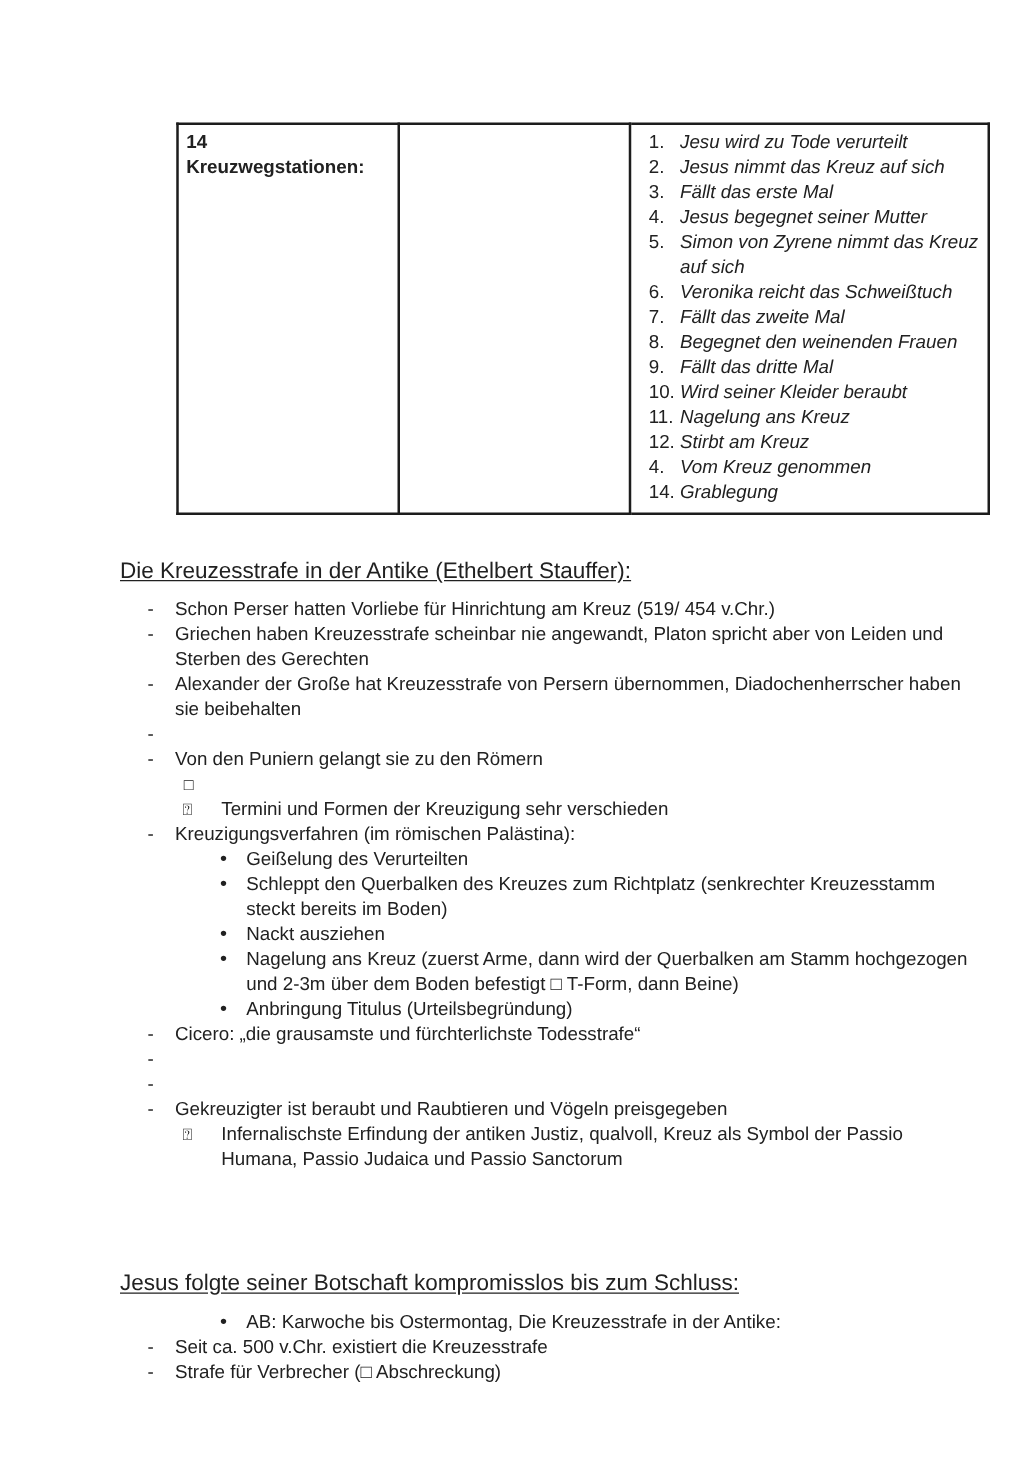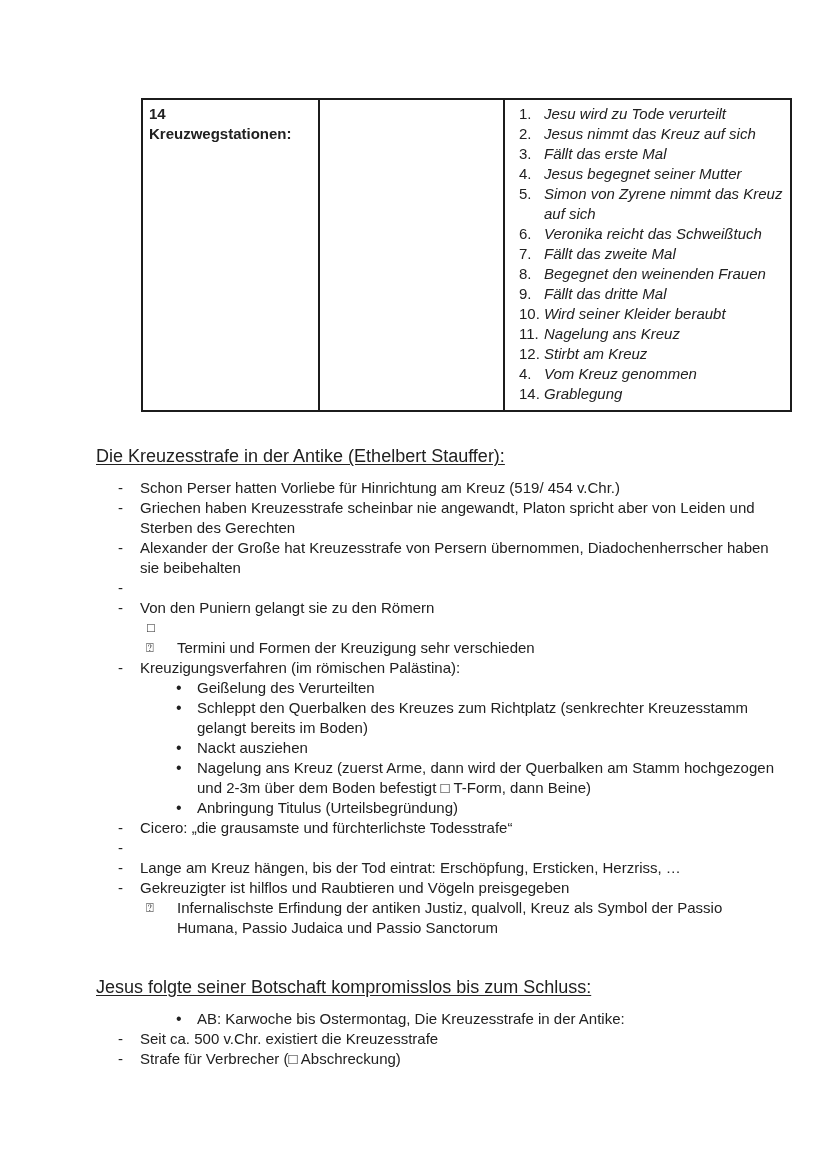--- a/index.html
+++ b/index.html
@@ -39,21 +39,21 @@
   td.col-title { width: 163px; padding: 4px 6px 6px 6px; }
   td.col-empty { width: 183px; }
   td.col-stations { padding: 4px 4px 6px 14px; }
   .table-title { font-weight: bold; }
   .station-row { display: flex; }
   .station-number { flex: none; width: 25px; }
   .station-text { white-space: pre-line; font-style: italic; }
   
   .section { position: absolute; left: 0; width: 828px; }
   .section-1 { top: 446px; }
-  .section-2 { top: 977px; }
+  .section-2 { top: 1016px; }
   .heading {
     margin: 0 0 12px 96px;
     font-size: 18px;
     font-weight: normal;
     line-height: 20px;
     text-decoration: underline;
     text-underline-offset: 2px;
   }
   .li { display: flex; }
   .li .marker { flex: none; }
@@ -179,21 +179,21 @@
           <span class="marker">-</span>
           <span class="txt">Kreuzigungsverfahren (im römischen Palästina):</span>
         </div>
         <div class="li bullet">
           <span class="marker">•</span>
           <span class="txt">Geißelung des Verurteilten</span>
         </div>
         <div class="li bullet">
           <span class="marker">•</span>
           <span class="txt">Schleppt den Querbalken des Kreuzes zum Richtplatz (senkrechter Kreuzesstamm
-gelangt bereits im Boden)</span>
+steckt bereits im Boden)</span>
         </div>
         <div class="li bullet">
           <span class="marker">•</span>
           <span class="txt">Nackt ausziehen</span>
         </div>
         <div class="li bullet">
           <span class="marker">•</span>
           <span class="txt">Nagelung ans Kreuz (zuerst Arme, dann wird der Querbalken am Stamm hochgezogen
 und 2-3m über dem Boden befestigt □ T-Form, dann Beine)</span>
         </div>
@@ -203,25 +203,24 @@
         </div>
         <div class="li dash">
           <span class="marker">-</span>
           <span class="txt">Cicero: „die grausamste und fürchterlichste Todesstrafe“</span>
         </div>
         <div class="li dash">
           <span class="marker">-</span>
         </div>
         <div class="li dash">
           <span class="marker">-</span>
-          <span class="txt">Lange am Kreuz hängen, bis der Tod eintrat: Erschöpfung, Ersticken, Herzriss, …</span>
-        </div>
-        <div class="li dash">
-          <span class="marker">-</span>
-          <span class="txt">Gekreuzigter ist hilflos und Raubtieren und Vögeln preisgegeben</span>
+        </div>
+        <div class="li dash">
+          <span class="marker">-</span>
+          <span class="txt">Gekreuzigter ist beraubt und Raubtieren und Vögeln preisgegeben</span>
         </div>
         <div class="li notdef">
           <span class="marker">⍰</span>
           <span class="txt">Infernalischste Erfindung der antiken Justiz, qualvoll, Kreuz als Symbol der Passio
 Humana, Passio Judaica und Passio Sanctorum</span>
         </div>
       </div>
   </div>
 
   <div class="section section-2">

